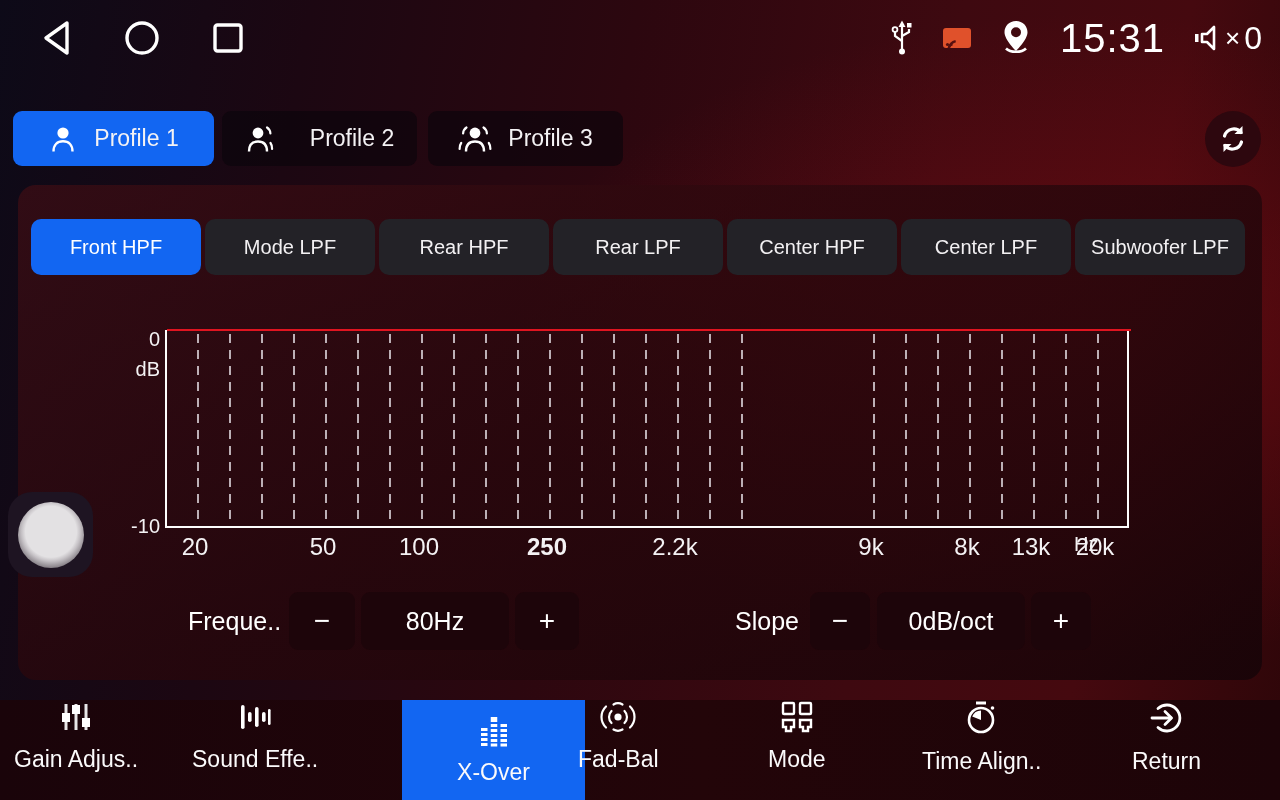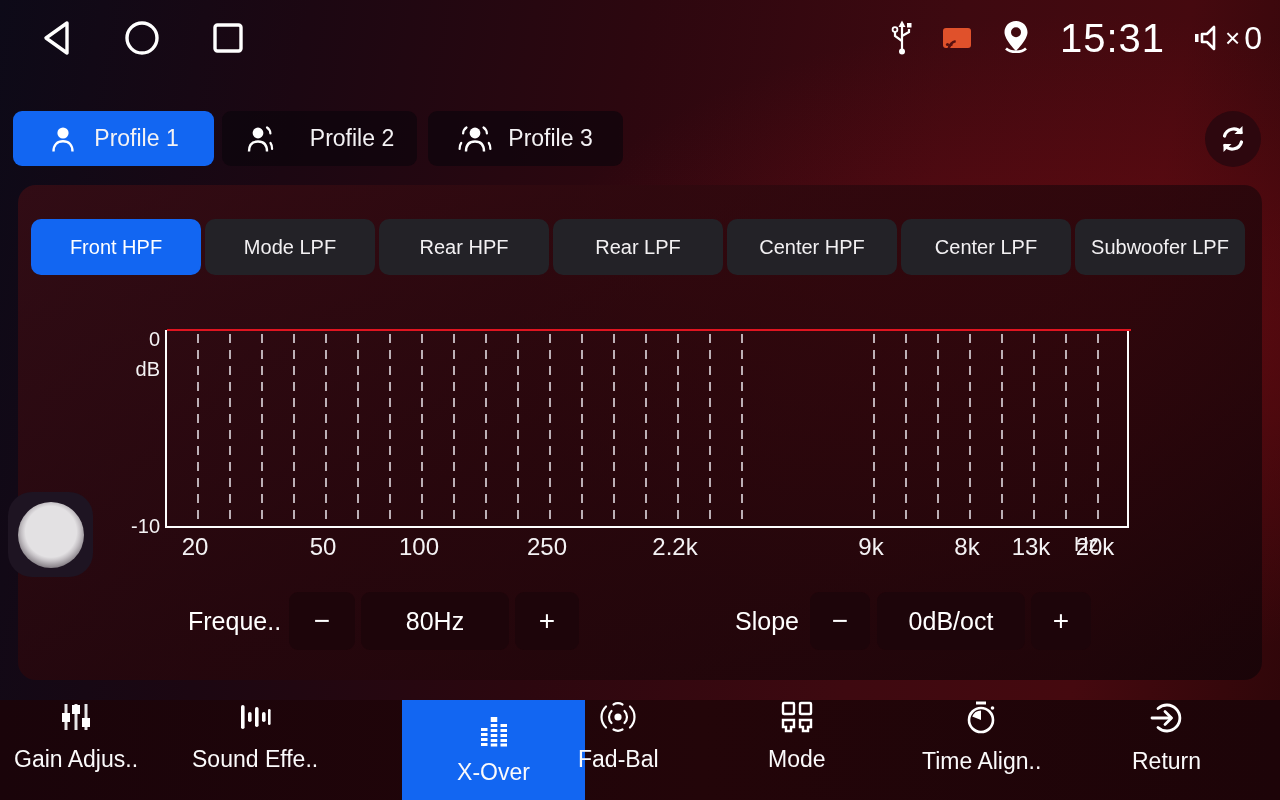--- a/index.html
+++ b/index.html
@@ -277,21 +277,21 @@
       <div class="gridline" style="left: 834px;"></div>
       <div class="gridline" style="left: 866px;"></div>
       <div class="gridline" style="left: 898px;"></div>
       <div class="gridline" style="left: 930px;"></div>
     </div>
 
   <div class="x-ticks">
       <span class="xtick" style="left: 195px;">20</span>
       <span class="xtick" style="left: 323px;">50</span>
       <span class="xtick" style="left: 419px;">100</span>
-      <span class="xtick" style="left: 547px;">250</span>
+      <span class="xtick" style="left: 547px; font-weight: bold;">250</span>
       <span class="xtick" style="left: 675px;">2.2k</span>
       <span class="xtick" style="left: 871px;">9k</span>
       <span class="xtick" style="left: 967px;">8k</span>
       <span class="xtick" style="left: 1031px;">13k</span>
       <span class="xtick" style="left: 1095px;">20k</span>
     </div>
   <span class="x-unit">Hz</span>
 
   <div class="knob-wrap">
     <div class="knob"></div>

